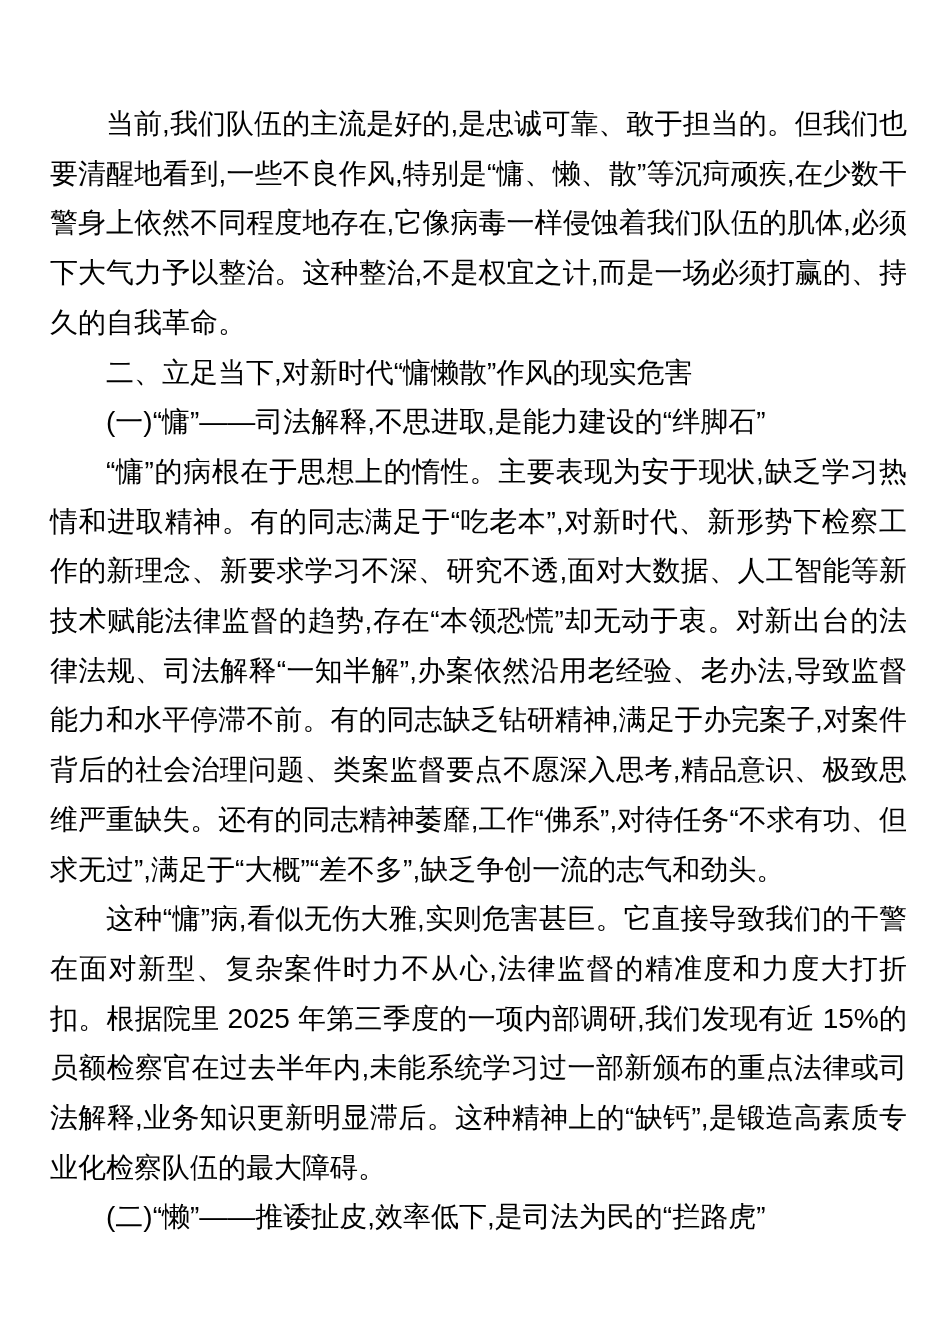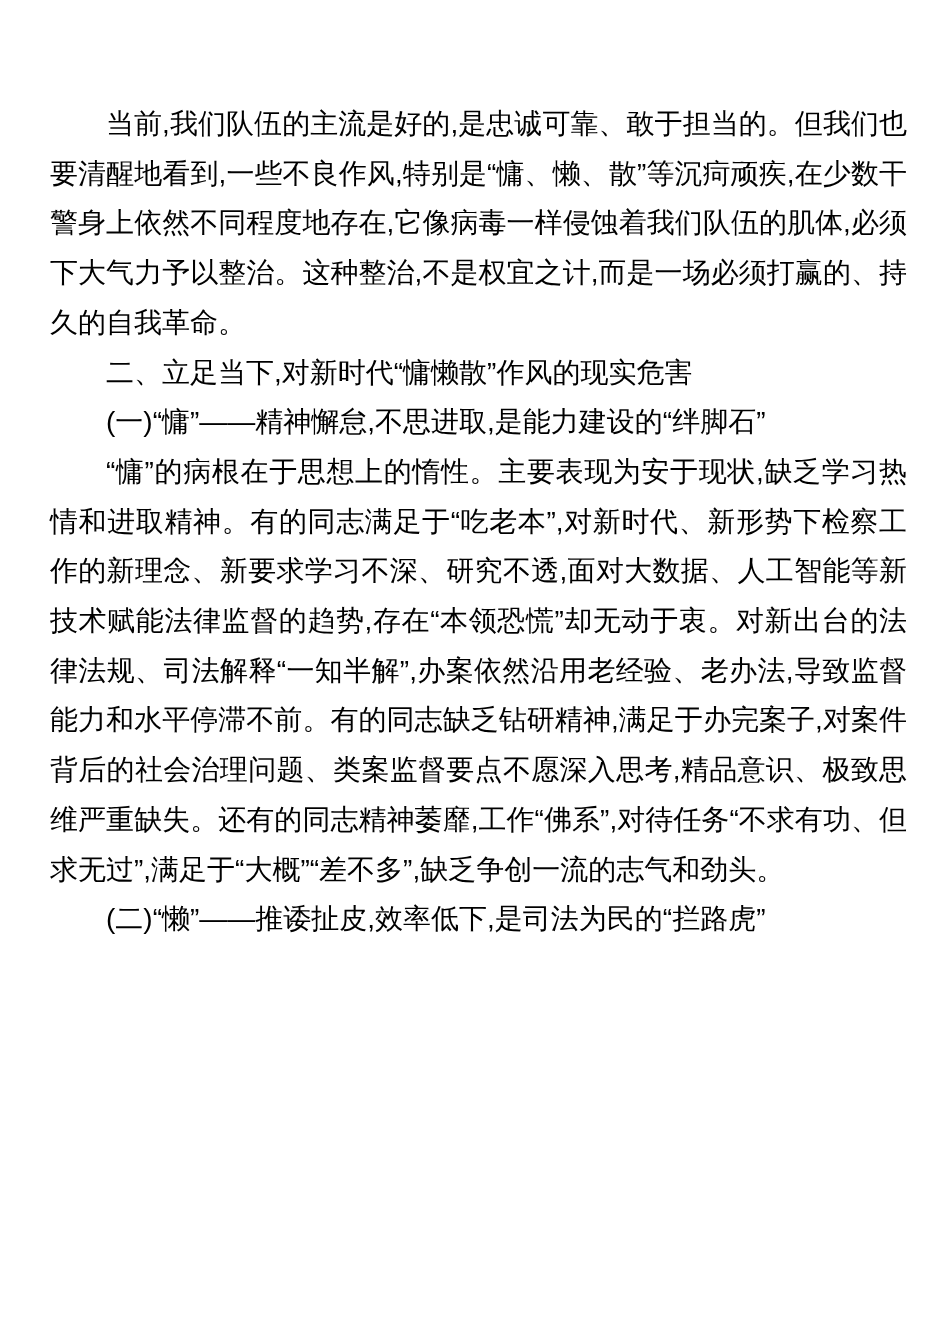--- a/index.html
+++ b/index.html
@@ -34,16 +34,17 @@
     word-break: break-all;
     font-weight: normal;
   }
 </style>
 </head>
 <body>
 
 <div class="doc-page">
   <p class="para">当前,我们队伍的主流是好的,是忠诚可靠、敢于担当的。但我们也要清醒地看到,一些不良作风,特别是“慵、懒、散”等沉疴顽疾,在少数干警身上依然不同程度地存在,它像病毒一样侵蚀着我们队伍的肌体,必须下大气力予以整治。这种整治,不是权宜之计,而是一场必须打赢的、持久的自我革命。</p>
   <p class="para">二、立足当下,对新时代“慵懒散”作风的现实危害</p>
-  <p class="para">(一)“慵”——精神懈怠,不思进取,是能力建设的“绊脚石”</p>
+  <p class="para">(一)“慵”——司法解释,不思进取,是能力建设的“绊脚石”</p>
   <p class="para">“慵”的病根在于思想上的惰性。主要表现为安于现状,缺乏学习热情和进取精神。有的同志满足于“吃老本”,对新时代、新形势下检察工作的新理念、新要求学习不深、研究不透,面对大数据、人工智能等新技术赋能法律监督的趋势,存在“本领恐慌”却无动于衷。对新出台的法律法规、司法解释“一知半解”,办案依然沿用老经验、老办法,导致监督能力和水平停滞不前。有的同志缺乏钻研精神,满足于办完案子,对案件背后的社会治理问题、类案监督要点不愿深入思考,精品意识、极致思维严重缺失。还有的同志精神萎靡,工作“佛系”,对待任务“不求有功、但求无过”,满足于“大概”“差不多”,缺乏争创一流的志气和劲头。</p>
+  <p class="para">这种“慵”病,看似无伤大雅,实则危害甚巨。它直接导致我们的干警在面对新型、复杂案件时力不从心,法律监督的精准度和力度大打折扣。根据院里 2025 年第三季度的一项内部调研,我们发现有近 15%的员额检察官在过去半年内,未能系统学习过一部新颁布的重点法律或司法解释,业务知识更新明显滞后。这种精神上的“缺钙”,是锻造高素质专业化检察队伍的最大障碍。</p>
   <p class="para">(二)“懒”——推诿扯皮,效率低下,是司法为民的“拦路虎”</p>
 </div>
 
 </body></html>

